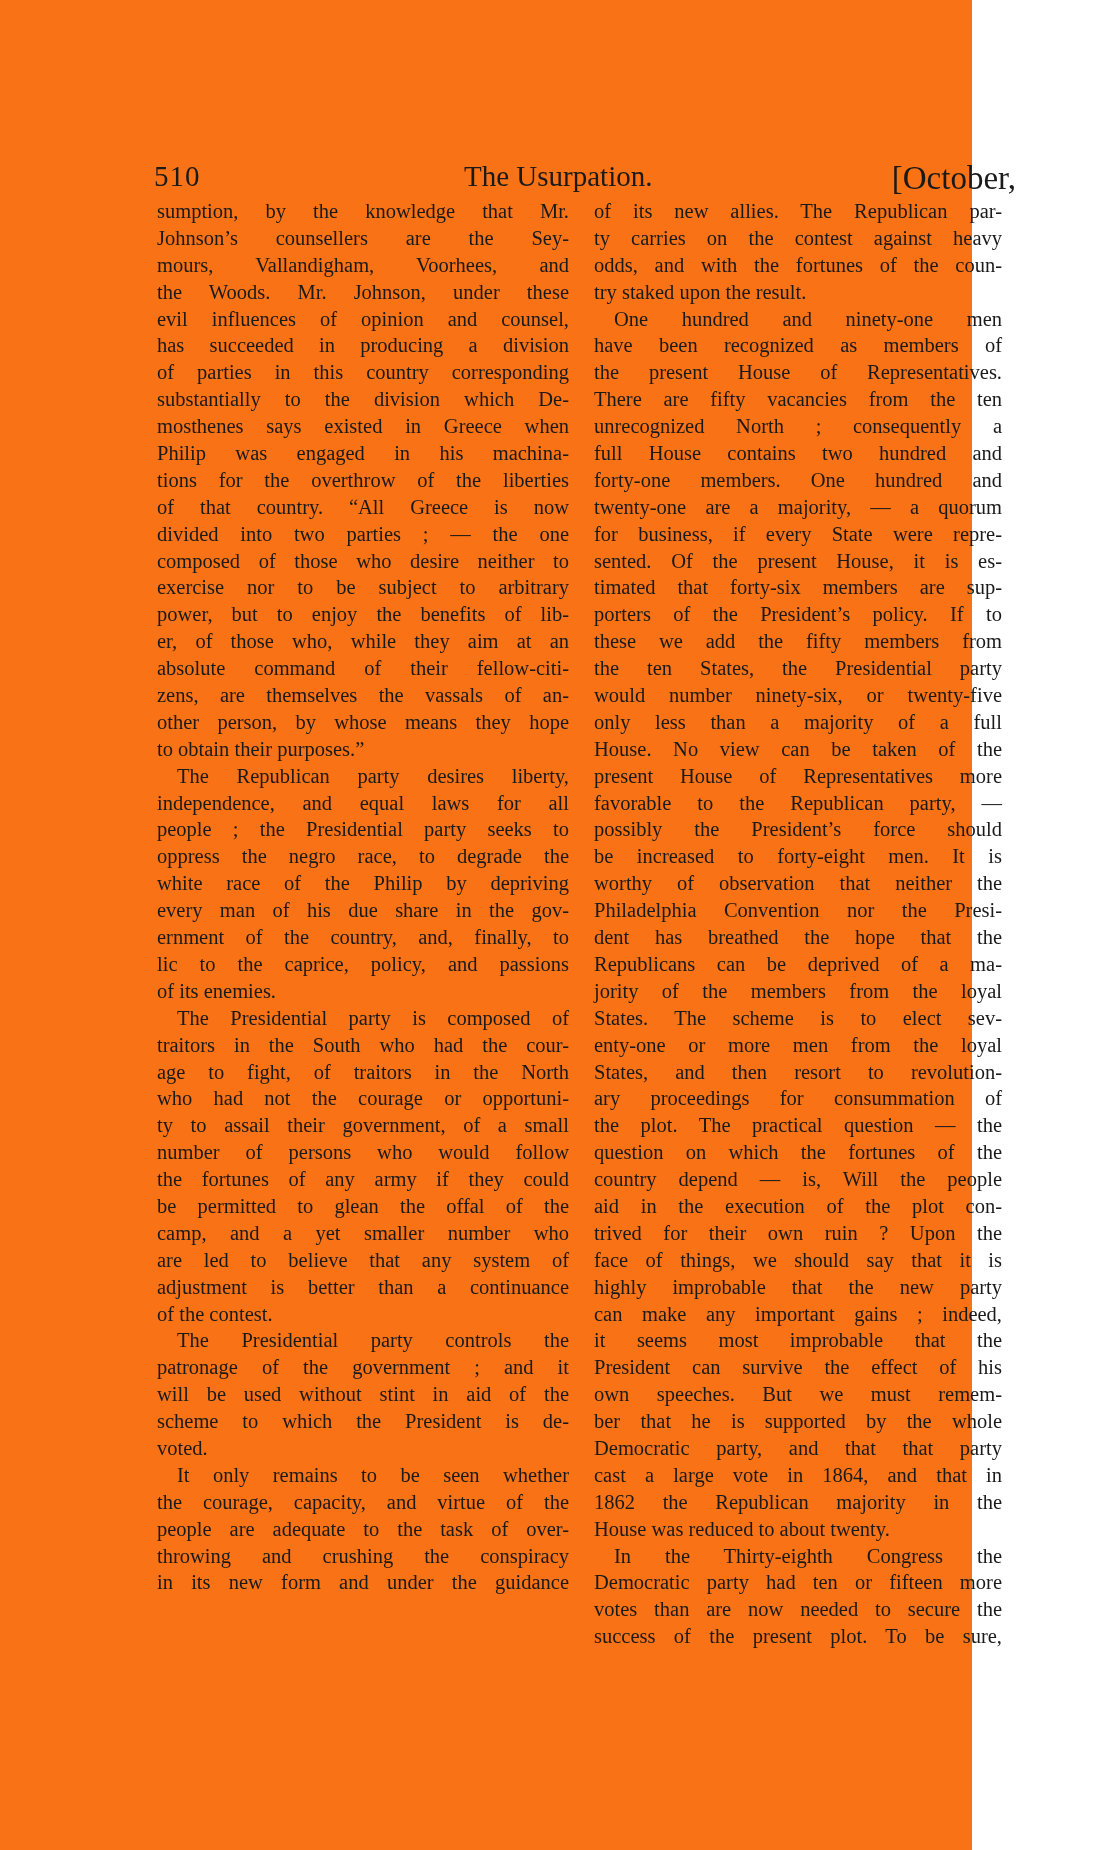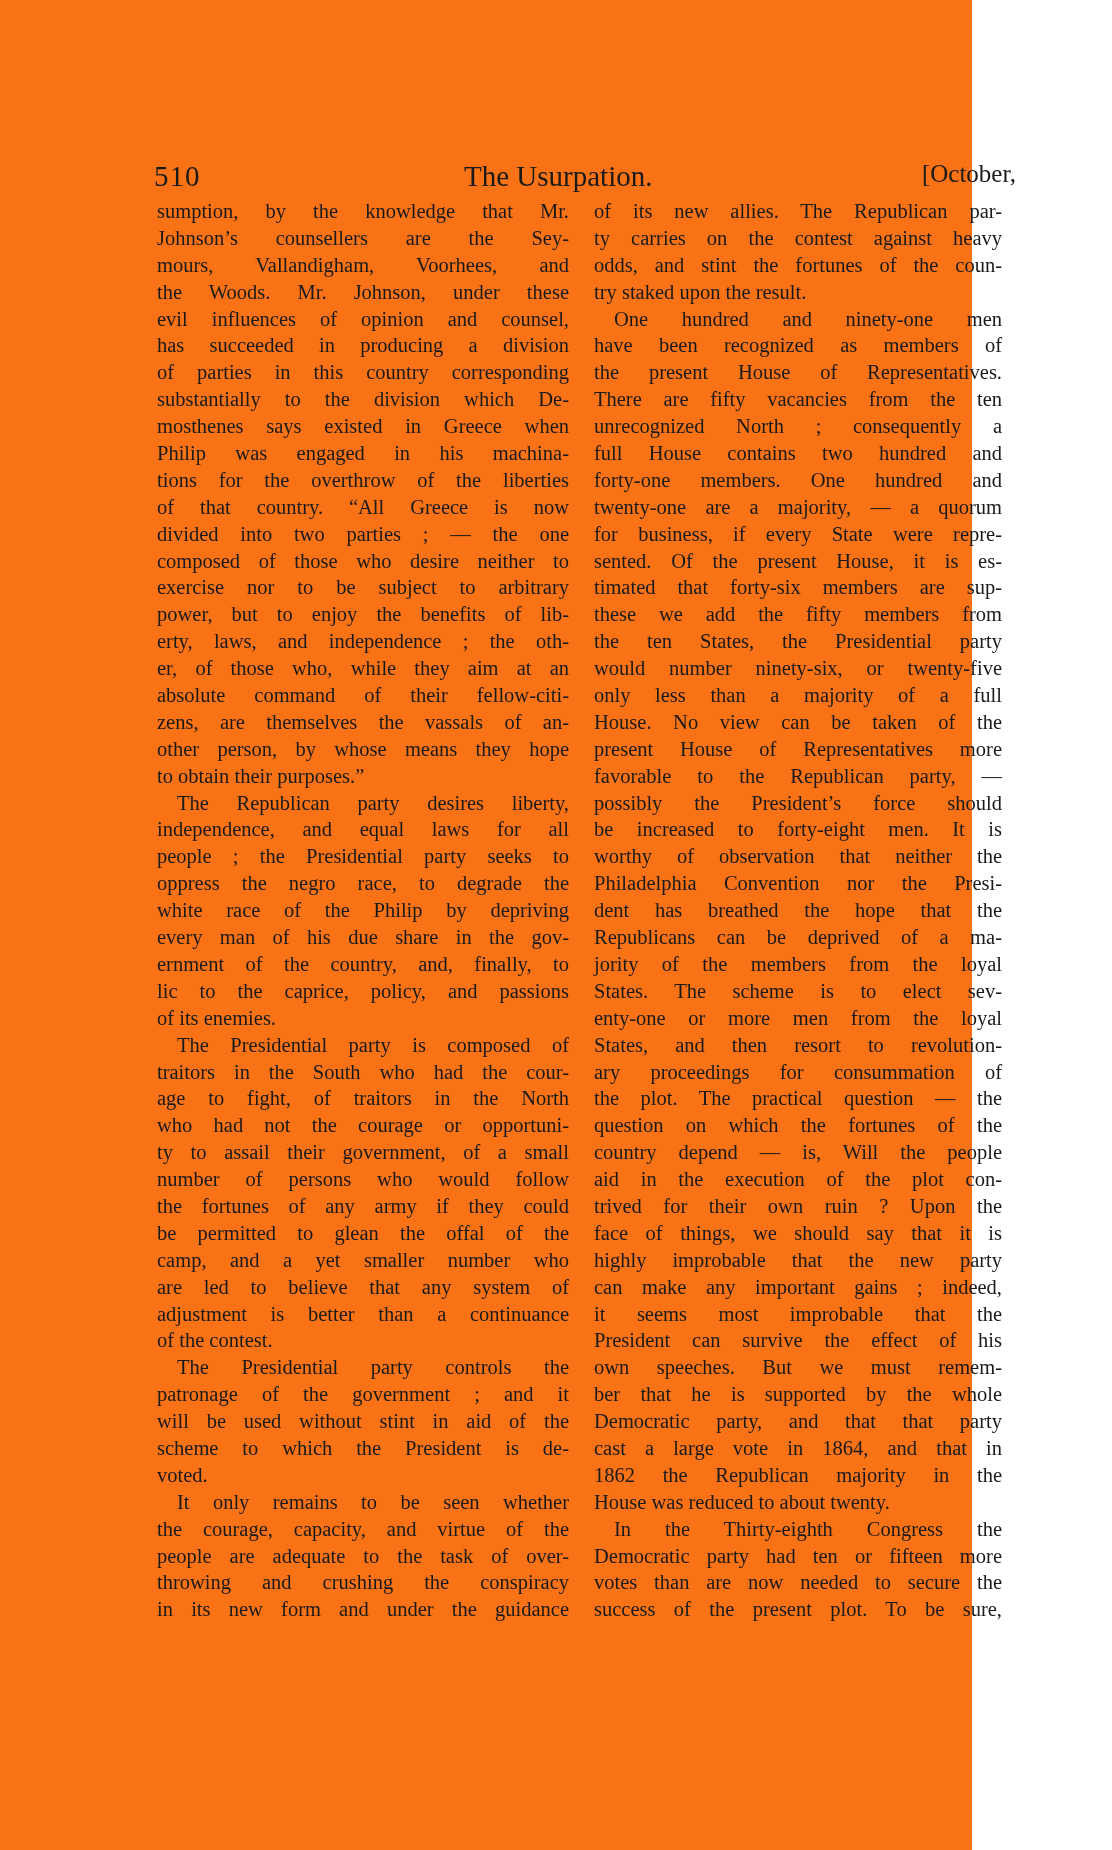--- a/index.html
+++ b/index.html
@@ -39,21 +39,21 @@
     .head-title {
       position: absolute;
       left: 310px;
       top: 0;
       font-size: 29px;
     }
     .head-month {
       position: absolute;
       right: 0;
       top: 0;
-      font-size: 25px;
+      font-size: 33px;
     }
     .column {
       position: absolute;
       top: 198px;
       width: 412px;
     }
     .col-left { left: 157px; }
     .col-right { left: 594px; width: 408px; }
     .line {
       display: block;
@@ -91,21 +91,20 @@
       <span class="line">of parties in this country corresponding</span>
       <span class="line">substantially to the division which De-</span>
       <span class="line">mosthenes says existed in Greece when</span>
       <span class="line">Philip was engaged in his machina-</span>
       <span class="line">tions for the overthrow of the liberties</span>
       <span class="line">of that country. “All Greece is now</span>
       <span class="line">divided into two parties ; — the one</span>
       <span class="line">composed of those who desire neither to</span>
       <span class="line">exercise nor to be subject to arbitrary</span>
       <span class="line">power, but to enjoy the benefits of lib-</span>
-      <span class="line">erty, laws, and independence ; the oth-</span>
       <span class="line">er, of those who, while they aim at an</span>
       <span class="line">absolute command of their fellow-citi-</span>
       <span class="line">zens, are themselves the vassals of an-</span>
       <span class="line">other person, by whose means they hope</span>
       <span class="line last">to obtain their purposes.”</span>
       <span class="line indent">The Republican party desires liberty,</span>
       <span class="line">independence, and equal laws for all</span>
       <span class="line">people ; the Presidential party seeks to</span>
       <span class="line">oppress the negro race, to degrade the</span>
       <span class="line">white race of the Philip by depriving</span>
@@ -132,33 +131,34 @@
       <span class="line last">voted.</span>
       <span class="line indent">It only remains to be seen whether</span>
       <span class="line">the courage, capacity, and virtue of the</span>
       <span class="line">people are adequate to the task of over-</span>
       <span class="line">throwing and crushing the conspiracy</span>
       <span class="line">in its new form and under the guidance</span>
     </div>
   <div class="column col-right" id="col-right">
       <span class="line">of its new allies. The Republican par-</span>
       <span class="line">ty carries on the contest against heavy</span>
-      <span class="line">odds, and stint the fortunes of the coun-</span>
+      <span class="line">odds, and with the fortunes of the coun-</span>
       <span class="line last">try staked upon the result.</span>
       <span class="line indent">One hundred and ninety-one men</span>
       <span class="line">have been recognized as members of</span>
       <span class="line">the present House of Representatives.</span>
       <span class="line">There are fifty vacancies from the ten</span>
       <span class="line">unrecognized North ; consequently a</span>
       <span class="line">full House contains two hundred and</span>
       <span class="line">forty-one members. One hundred and</span>
       <span class="line">twenty-one are a majority, — a quorum</span>
       <span class="line">for business, if every State were repre-</span>
       <span class="line">sented. Of the present House, it is es-</span>
       <span class="line">timated that forty-six members are sup-</span>
+      <span class="line">porters of the President’s policy. If to</span>
       <span class="line">these we add the fifty members from</span>
       <span class="line">the ten States, the Presidential party</span>
       <span class="line">would number ninety-six, or twenty-five</span>
       <span class="line">only less than a majority of a full</span>
       <span class="line">House. No view can be taken of the</span>
       <span class="line">present House of Representatives more</span>
       <span class="line">favorable to the Republican party, —</span>
       <span class="line">possibly the President’s force should</span>
       <span class="line">be increased to forty-eight men. It is</span>
       <span class="line">worthy of observation that neither the</span>

